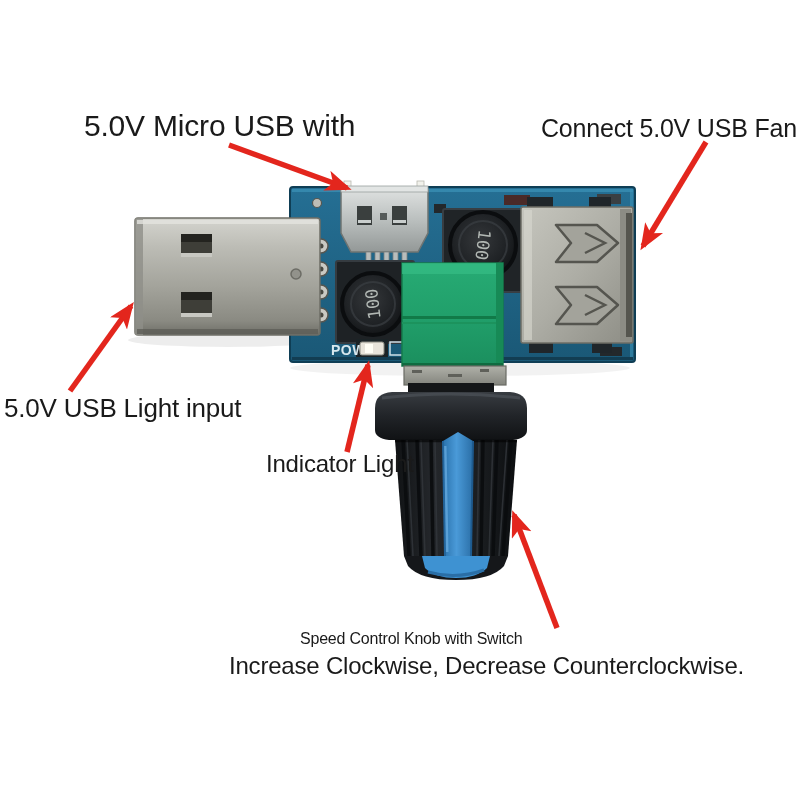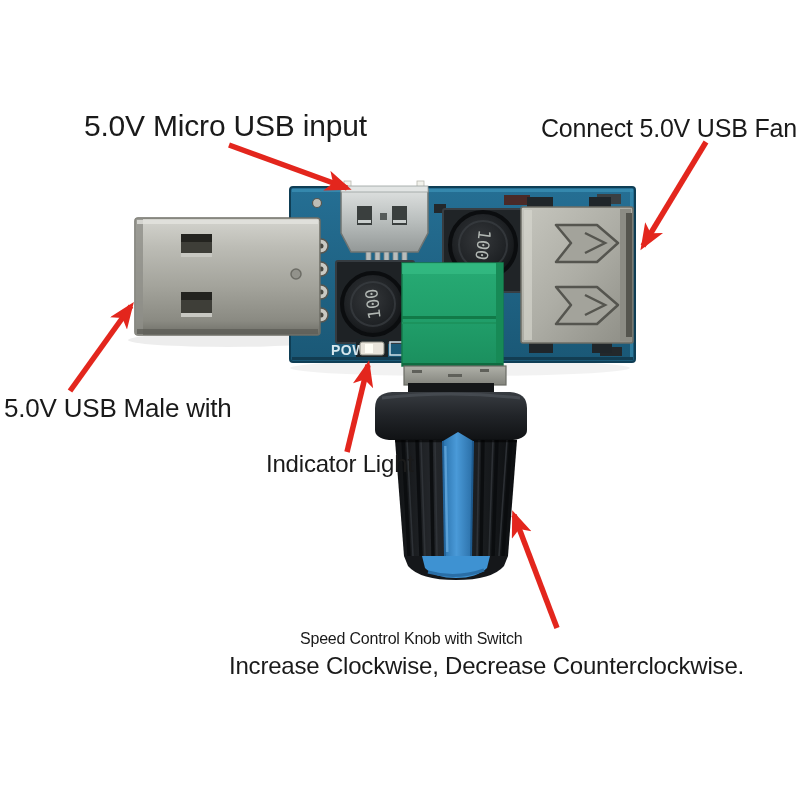--- a/index.html
+++ b/index.html
@@ -243,21 +243,21 @@
 
     <g stroke="var(--arrow-red,#e3261d)" stroke-width="5.5" fill="none">
       <line x1="229" y1="145" x2="347" y2="188" marker-end="url(#ah)"></line>
       <line x1="706" y1="142" x2="643" y2="246" marker-end="url(#ah)"></line>
       <line x1="70" y1="391" x2="131" y2="306" marker-end="url(#ah)"></line>
       <line x1="347" y1="452" x2="368" y2="365" marker-end="url(#ah)"></line>
       <line x1="557" y1="628" x2="514" y2="515" marker-end="url(#ah)"></line>
     </g>
   </svg>
 
-  <div class="ann ann-micro">5.0V Micro USB input</div>
+  <div class="ann ann-micro">5.0V Micro USB with</div>
   <div class="ann ann-fan">Connect 5.0V USB Fan</div>
-  <div class="ann ann-male">5.0V USB Male with</div>
+  <div class="ann ann-male">5.0V USB Light input</div>
   <div class="ann ann-indicator">Indicator Light</div>
   <div>
     <div class="ann ann-knob1">Speed Control Knob with Switch</div>
     <div class="ann ann-knob2">Increase Clockwise, Decrease Counterclockwise.</div>
   </div>
 </div>
 
 </body></html>

